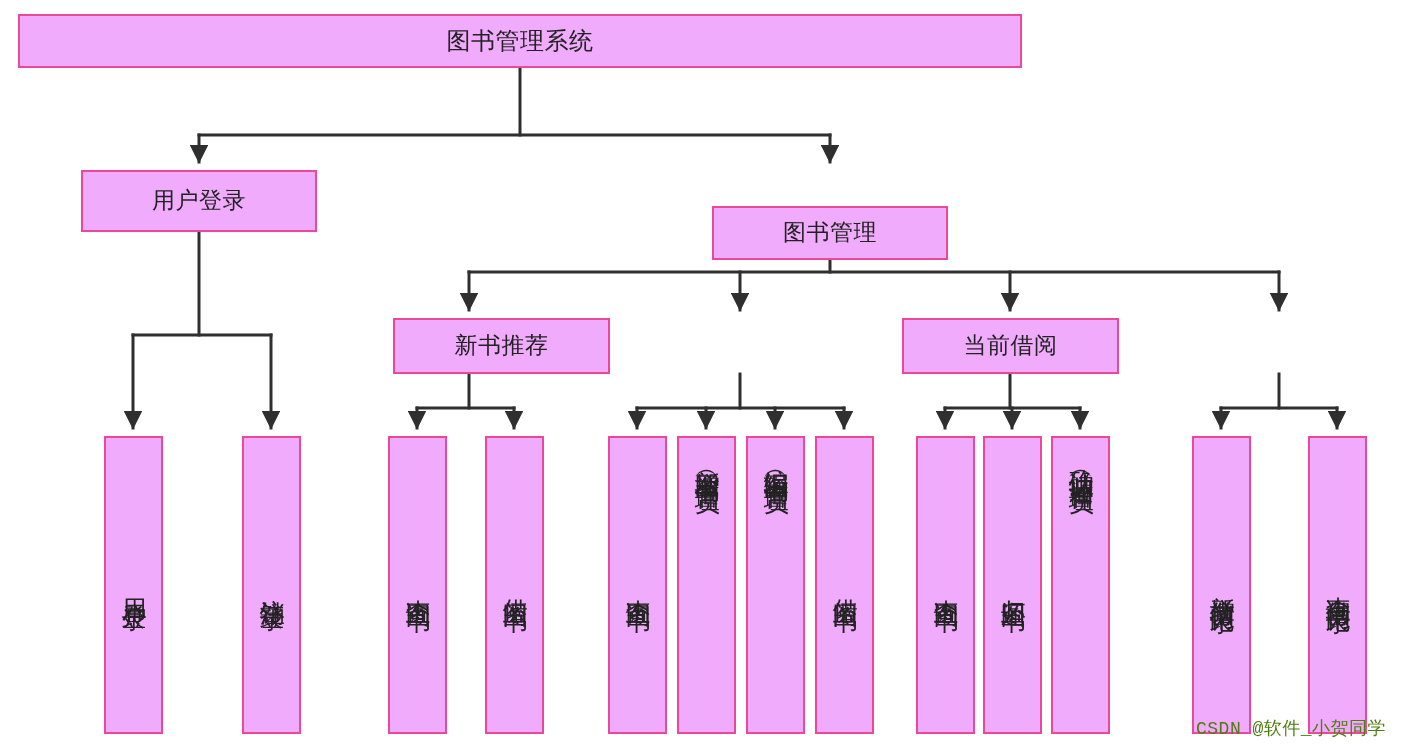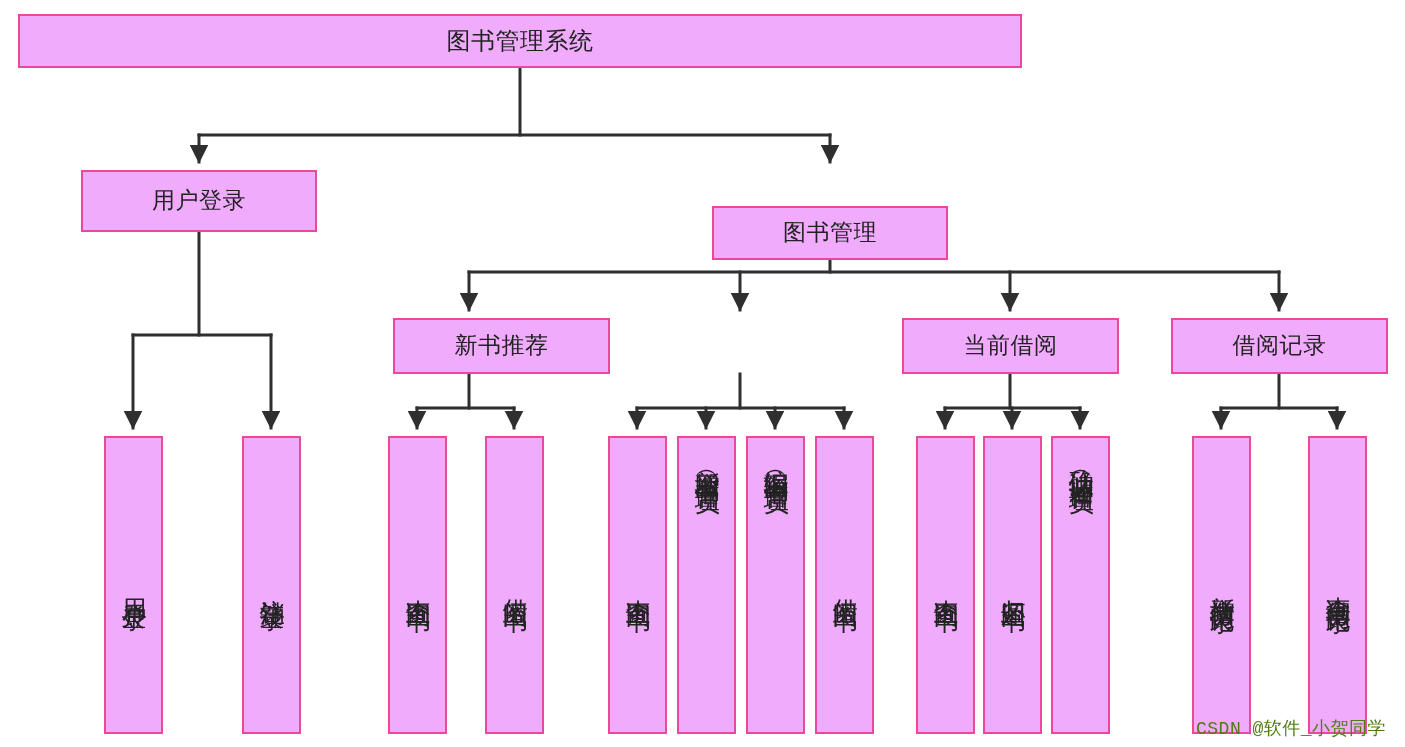--- a/index.html
+++ b/index.html
@@ -143,23 +143,20 @@
   <div class="node horizontal" style="left:712px; top:170px; width:236px; height:54px;margin-top:36px;">
     <span class="node-label">图书管理</span>
   </div>
 
   <div class="node horizontal" style="left:361px; top:318px; width:217px; height:56px;margin-left:32px;">
     <span class="node-label">新书推荐</span>
   </div>
   <div class="node horizontal" style="left:902px; top:318px; width:217px; height:56px;">
     <span class="node-label">当前借阅</span>
   </div>
-  <div class="node horizontal" style="left:1171px; top:318px; width:217px; height:56px;">
-    <span class="node-label">借阅记录</span>
-  </div>
 
   <div class="node vertical short" style="left:104px; top:436px; width:59px; height:298px;">
     <span class="node-label">用户登录</span>
   </div>
   <div class="node vertical short" style="left:242px; top:436px; width:59px; height:298px;">
     <span class="node-label">注销登录</span>
   </div>
 
   <div class="node vertical short" style="left:388px; top:436px; width:59px; height:298px;">
     <span class="node-label">查询图书</span>

